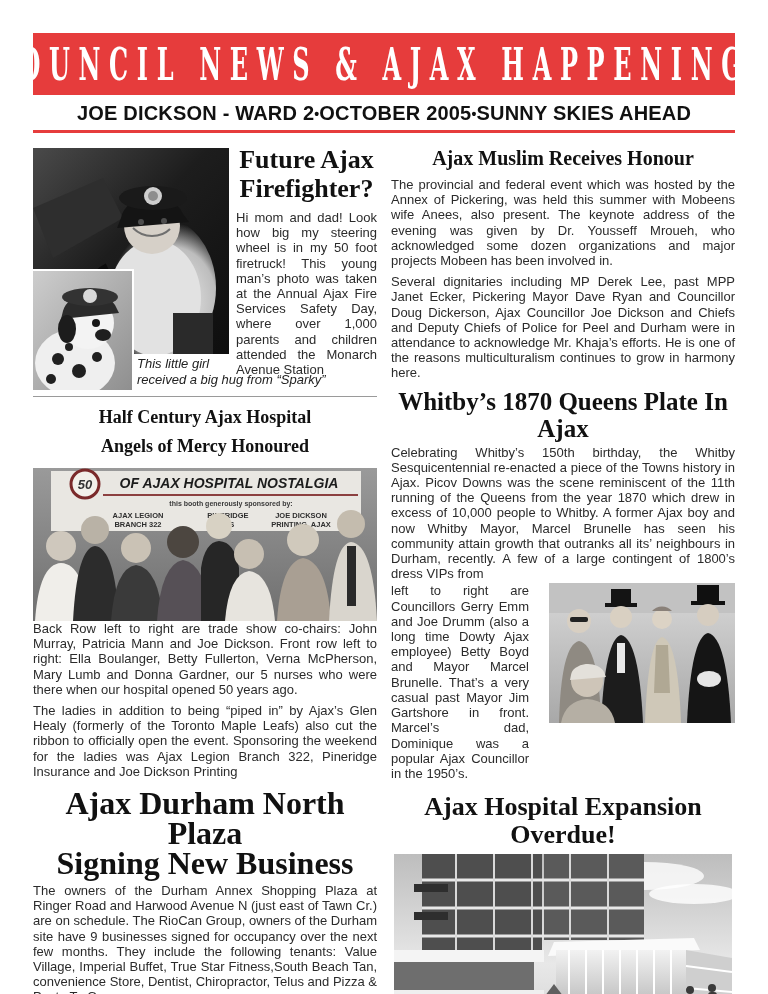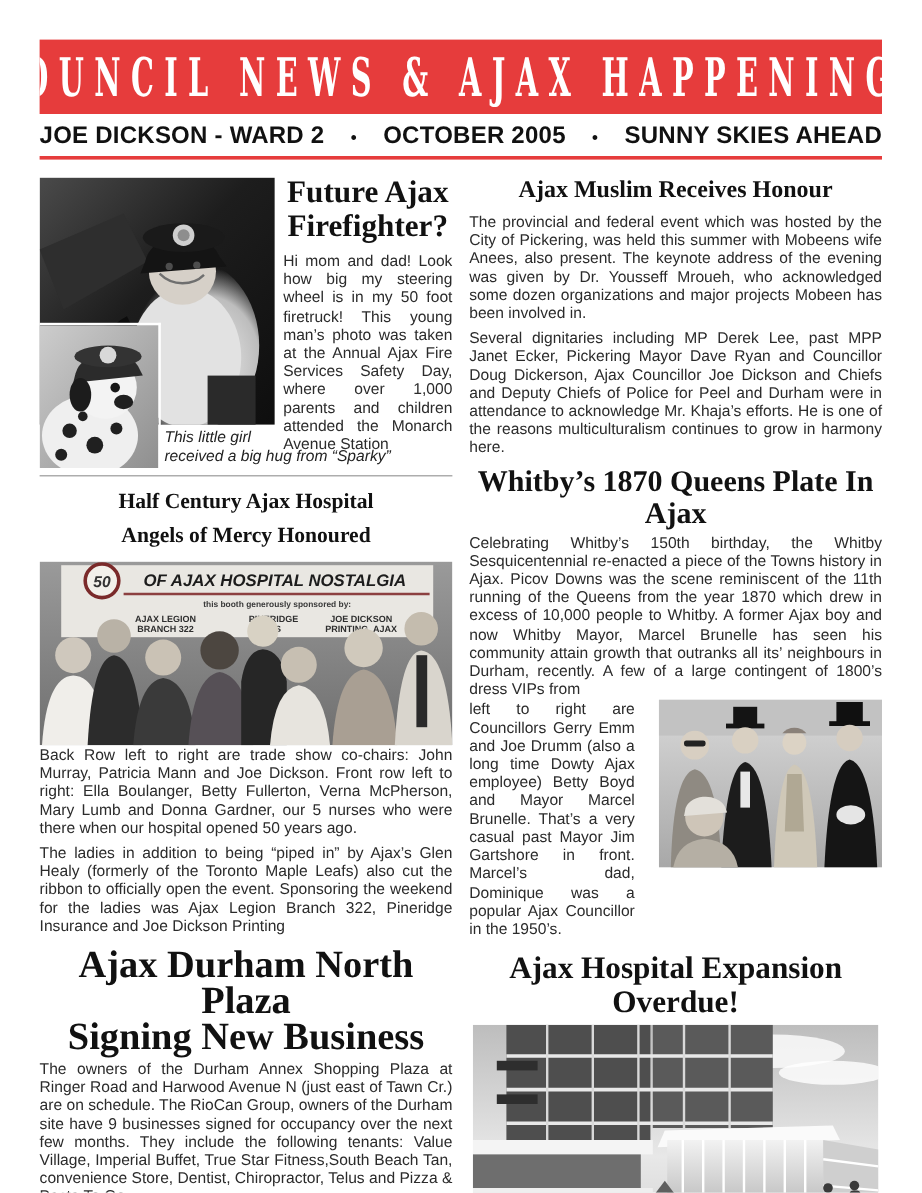--- a/index.html
+++ b/index.html
@@ -11,21 +11,21 @@
   
   .banner{
     height:62px;background:#e63c3c;display:flex;align-items:center;justify-content:center;
     overflow:hidden;
   }
   .banner-title{
     color:#ffffff;font-family:"DejaVu Serif", serif;font-weight:bold;font-size:24px;
     letter-spacing:0.36em;white-space:nowrap;transform:scaleY(1.85);transform-origin:center;
   }
   .byline-row{
-    display:flex;justify-content:space-between;align-items:center;
+    display:flex;justify-content:center;align-items:center;
     font-weight:bold;font-size:20px;color:#111;margin-top:7px;letter-spacing:0.2px;
   }
   .byline-bullet{font-size:14px;color:#111;}
   .red-rule{height:3px;background:#e63c3c;margin-top:5px;}
   
   .columns{display:flex;gap:14px;margin-top:12px;}
   .col{width:344px;}
   h1,h2{font-family:"Liberation Serif", serif;color:#111;margin:0;text-align:center;}
   p{margin:0 0 6px 0;font-size:13px;line-height:15.2px;text-align:justify;}
   
@@ -199,21 +199,21 @@
         </h2>
         <p>The owners of the Durham Annex Shopping Plaza at Ringer Road and Harwood Avenue N (just east of Tawn Cr.) are on schedule. The RioCan Group, owners of the Durham site have 9 businesses signed for occupancy over the next few months. They include the following tenants: Value Village, Imperial Buffet, True Star Fitness,South Beach Tan, convenience Store, Dentist, Chiropractor, Telus and Pizza &amp; Pasta To Go.</p>
       </div>
 
     </div>
 
     <div class="col">
 
       <div>
         <h2 class="muslim-h">Ajax Muslim Receives Honour</h2>
-        <p>The provincial and federal event which was hosted by the City of Pickering, was held this summer with Mobeens wife Anees, also present. The keynote address of the evening was given by Dr. Yousseff Mroueh, who acknowledged some dozen organizations and major projects Mobeen has been involved in.</p>
+        <p>The provincial and federal event which was hosted by the Annex of Pickering, was held this summer with Mobeens wife Anees, also present. The keynote address of the evening was given by Dr. Yousseff Mroueh, who acknowledged some dozen organizations and major projects Mobeen has been involved in.</p>
         <p>Several dignitaries including MP Derek Lee, past MPP Janet Ecker, Pickering Mayor Dave Ryan and Councillor Doug Dickerson, Ajax Councillor Joe Dickson and Chiefs and Deputy Chiefs of Police for Peel and Durham were in attendance to acknowledge Mr. Khaja’s efforts. He is one of the reasons multiculturalism continues to grow in harmony here.</p>
       </div>
 
       <div>
         <h2 class="whitby-h">Whitby’s 1870 Queens Plate In Ajax</h2>
         <p style="margin-bottom:2px;">Celebrating Whitby’s 150th birthday, the Whitby Sesquicentennial re-enacted a piece of the Towns history in Ajax. Picov Downs was the scene reminiscent of the 11th running of the Queens from the year 1870 which drew in excess of 10,000 people to Whitby. A former Ajax boy and now Whitby Mayor, Marcel Brunelle has seen his community attain growth that outranks all its’ neighbours in Durham, recently. A few of a large contingent of 1800’s dress VIPs from</p>
         <div class="whitby-row">
           <p class="whitby-text">left to right are Councillors Gerry Emm and Joe Drumm (also a long time Dowty Ajax employee) Betty Boyd and Mayor Marcel Brunelle. That’s a very casual past Mayor Jim Gartshore in front. Marcel’s dad, Dominique was a popular Ajax Councillor in the 1950’s.</p>
           <svg class="whitby-photo" viewBox="0 0 186 140" preserveAspectRatio="none">
             <defs>

